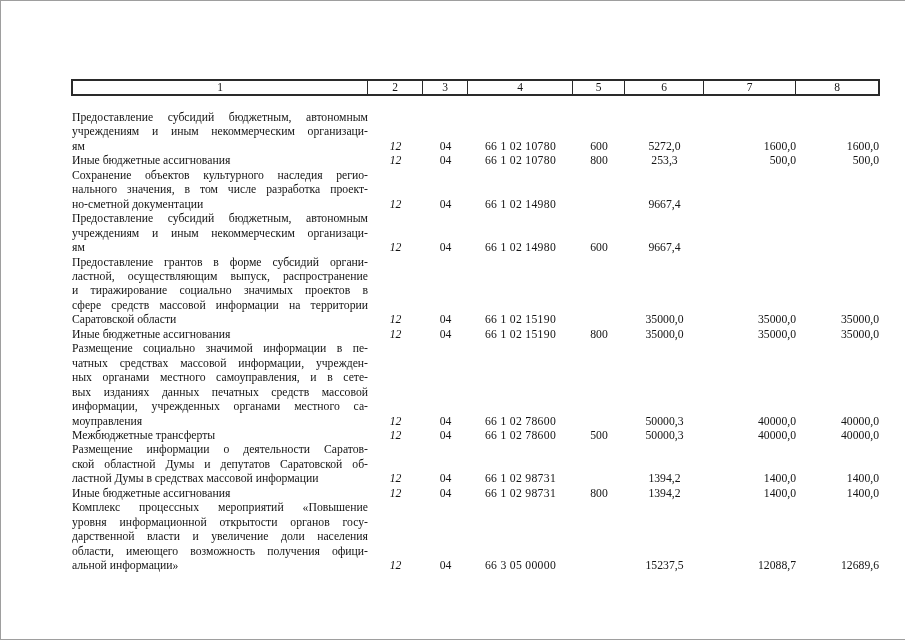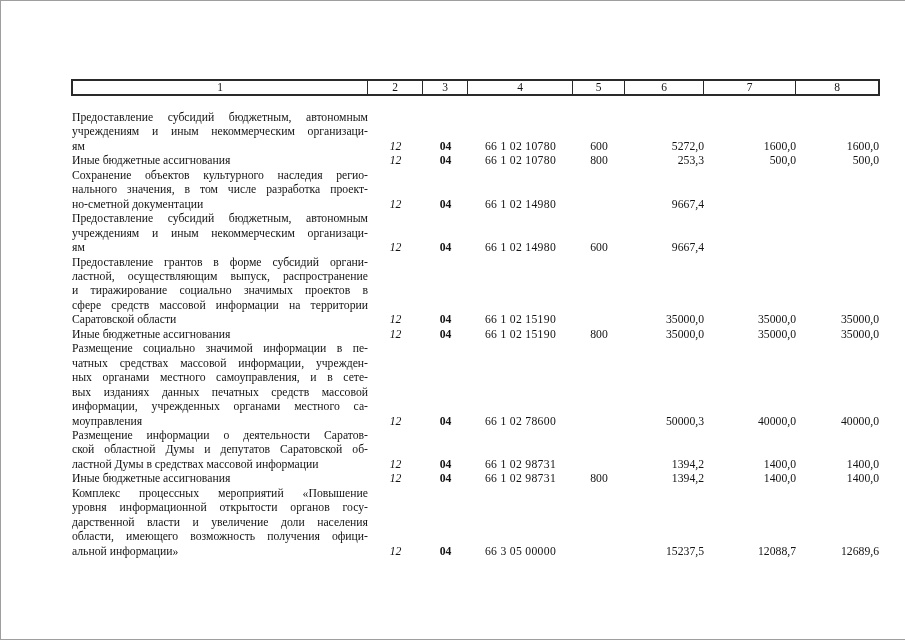--- a/index.html
+++ b/index.html
@@ -38,24 +38,24 @@
     border-collapse:collapse; table-layout:fixed;
   }
   table.body td {
     padding:0; vertical-align:bottom;
     font-size:11.7px; line-height:14.45px; color:#141414;
   }
   td.c1 { padding-left:8px; padding-right:1px; }
   .line { text-align:justify; text-align-last:justify; }
   .line.last { text-align-last:left; }
   td.c2 { text-align:center; padding-left:10px; white-space:nowrap;font-style:italic; }
-  td.c3 { text-align:center; white-space:nowrap;font-weight:bold; }
+  td.c3 { text-align:center; white-space:nowrap; }
   td.c4 { text-align:center; letter-spacing:0.3px; white-space:nowrap; }
   td.c5 { text-align:center; white-space:nowrap; }
-  td.c6 { text-align:right; padding-right:1px; white-space:nowrap; }
+  td.c6 { text-align:center; padding-right:1px; white-space:nowrap; }
   td.c7 { text-align:right; padding-right:5px; white-space:nowrap; }
   td.c8 { text-align:right; padding-right:6px; white-space:nowrap; }
 </style>
 </head>
 <body>
 
 <div class="page">
 
   <div class="pageno">686</div>
 
@@ -176,20 +176,32 @@
       <td class="c2">12</td>
       <td class="c3">04</td>
       <td class="c4">66 1 02 78600</td>
       <td class="c5"></td>
       <td class="c6">50000,3</td>
       <td class="c7">40000,0</td>
       <td class="c8">40000,0</td>
     </tr>
         <tr>
       <td class="c1">
+            <div class="line last">Межбюджетные трансферты</div>
+          </td>
+      <td class="c2">12</td>
+      <td class="c3">04</td>
+      <td class="c4">66 1 02 78600</td>
+      <td class="c5">500</td>
+      <td class="c6">50000,3</td>
+      <td class="c7">40000,0</td>
+      <td class="c8">40000,0</td>
+    </tr>
+        <tr>
+      <td class="c1">
             <div class="line">Размещение информации о деятельности Саратов-</div>
             <div class="line">ской областной Думы и депутатов Саратовской об-</div>
             <div class="line last">ластной Думы в средствах массовой информации</div>
           </td>
       <td class="c2">12</td>
       <td class="c3">04</td>
       <td class="c4">66 1 02 98731</td>
       <td class="c5"></td>
       <td class="c6">1394,2</td>
       <td class="c7">1400,0</td>

